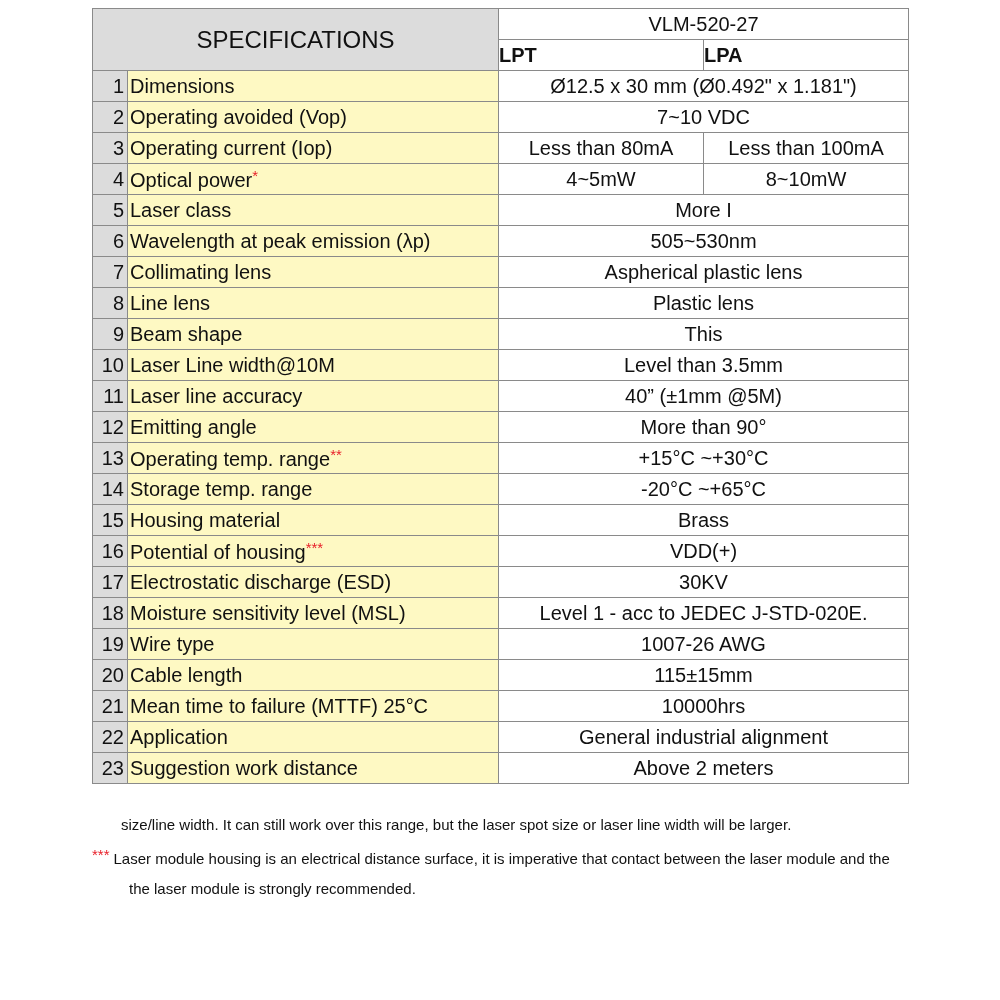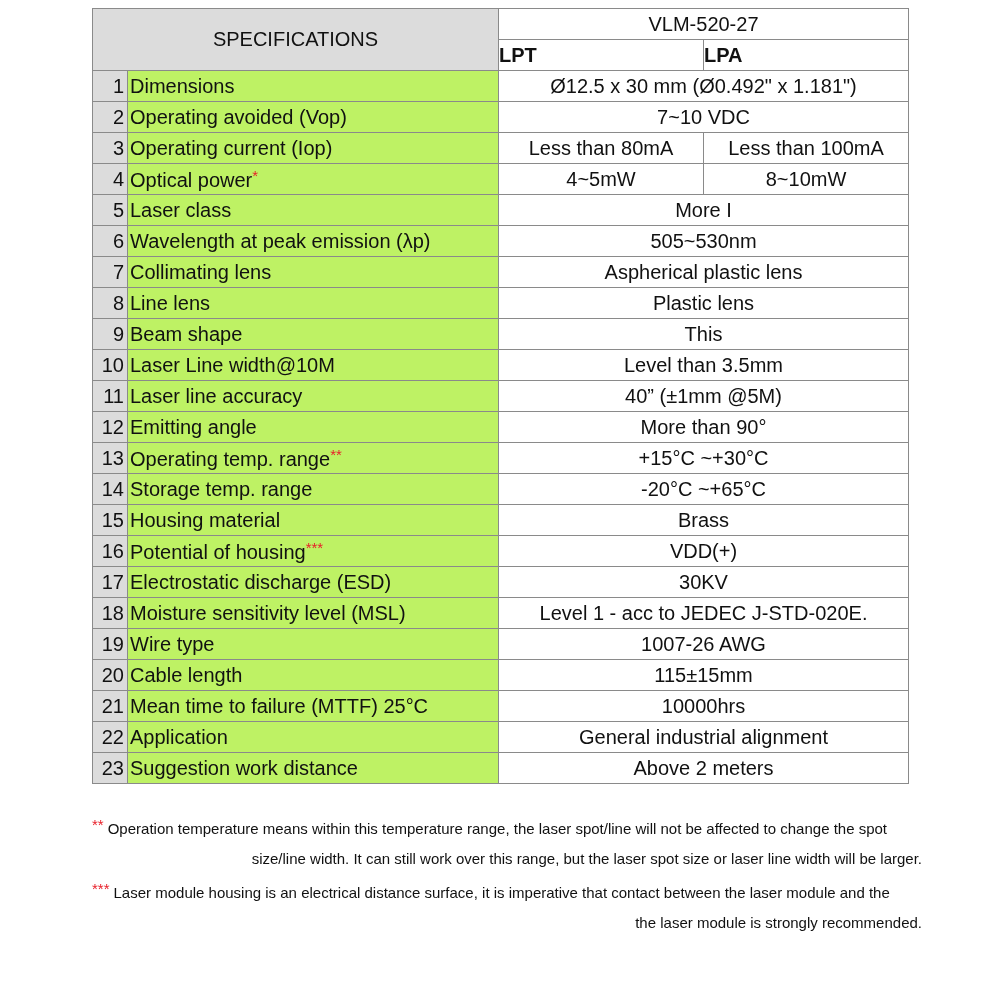--- a/index.html
+++ b/index.html
@@ -11,31 +11,31 @@
     font-size: 20px;
   }
   table.spec td {
     border: 1.5px solid #8a8a8a; height: 30px; padding: 0; white-space: nowrap;
     overflow: hidden;
   }
   col.c-num { width: 35px; }
   col.c-name { width: 371px; }
   col.c-lpt { width: 205px; }
   col.c-lpa { width: 205px; }
-  td.hdr-spec { background: #dcdcdc; text-align: center; font-size: 20px; }
+  td.hdr-spec { background: #dcdcdc; text-align: center; font-size: 24px; }
   td.hdr-model { text-align: center; height: 30px; margin-left: 31px; }
   td.hdr-sub { text-align: left; font-weight: bold; }
   td.num { background: #dcdcdc; text-align: right; padding-right: 3px !important; }
-  td.name { background: #bef264; text-align: left; padding-left: 2px !important; }
+  td.name { background: #fef9c3; text-align: left; padding-left: 2px !important; }
   td.val { text-align: center; background: #ffffff; }
   .star { color: #e8202a; font-size: 15px; vertical-align: 6px; }
   .notes { position: absolute; left: 92px; top: 810px; width: 830px; font-size: 15px; color: #111; }
   .note { position: relative; line-height: 30px; }
   .note .nstar { color: #e8202a; font-size: 15px; vertical-align: 4px; margin-right: 4px; }
-  .note .cont { display: block; text-align: right; }
+  .note .cont { display: block; }
   .note1 { }
   .note2 .cont { padding-left: 29px; }
   .note3 .cont { padding-left: 37px; }
 </style>
 </head>
 <body>
 
 <table class="spec">
   <colgroup>
     <col class="c-num">
@@ -167,20 +167,19 @@
       <tr>
         <td class="num">23</td>
         <td class="name"><span>Suggestion work distance</span></td>
         <td class="val" colspan="2">Above 2 meters</td>
       </tr>
     </tbody>
 </table>
 
 <div class="notes" id="notes">
     <div class="note note2">
-      <span class="first" style="display: block;"><span class="nstar">**</span><span>Operation temperature means within this temperature range, the laser spot/line will not be affected  to change the spot</span></span>
       <span class="cont">size/line width. It can still work over this range, but the laser spot size or laser  line width will be larger.</span>
     </div>
     <div class="note note3">
       <span class="first" style="display: block;"><span class="nstar">***</span><span>Laser module housing is an electrical distance surface, it is imperative that contact between the laser module and the</span></span>
       <span class="cont">the laser module is strongly recommended.</span>
     </div>
   </div>
 
 </body></html>

